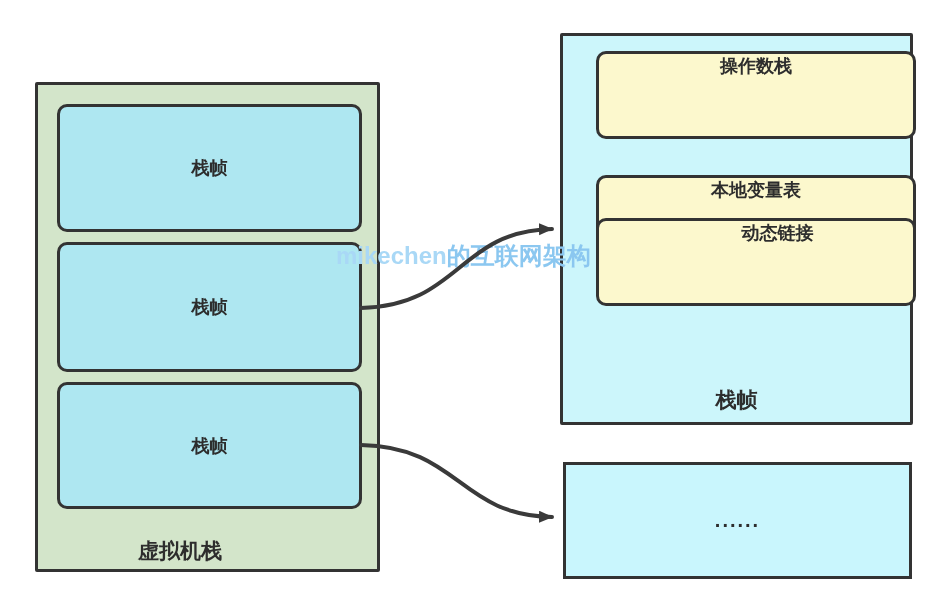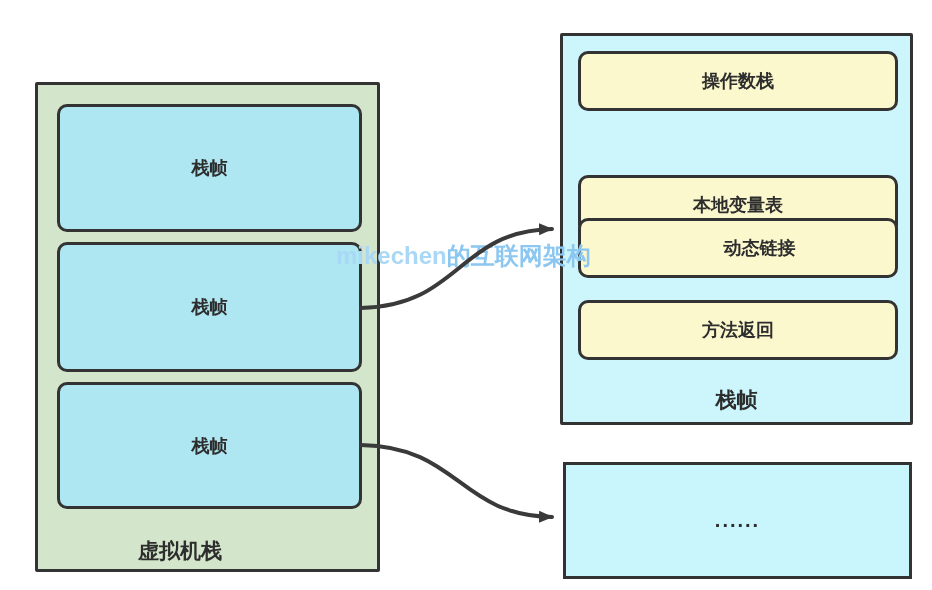--- a/index.html
+++ b/index.html
@@ -63,27 +63,27 @@
   .frame-detail-label {
     position: absolute;
     left: 560px; top: 386px;
     width: 353px;
     text-align: center;
     font-size: 21px;
     font-weight: bold;
     color: #2d2d2d;
   }
   .detail-item {
-    left: 578px;
+    left: 596px;
     width: 320px;
-    height: 60px;
+    height: 88px;
     background: #fcf8cd;
     border-radius: 10px;
     display: flex;
-    align-items: center;
+    align-items: flex-start;
     justify-content: center;
     font-size: 18px;
     font-weight: bold;
     color: #2d2d2d;
   }
   .item-1 { top: 51px; }
   .item-2 { top: 135px; margin-top: 40px; }
   .item-3 { top: 218px; padding-left: 43px; }
   .item-4 { top: 300px; }
 
@@ -146,23 +146,20 @@
 
   <div class="box detail-item item-1">
     <span>操作数栈</span>
   </div>
   <div class="box detail-item item-2">
     <span>本地变量表</span>
   </div>
   <div class="box detail-item item-3">
     <span>动态链接</span>
   </div>
-  <div class="box detail-item item-4">
-    <span>方法返回</span>
-  </div>
 
   <div class="frame-detail-label">栈帧</div>
 
   <div class="box more-box">
     <span>......</span>
   </div>
 
   <div class="watermark">
     <span class="wm-latin">mikechen</span><span class="wm-cjk">的互联网架构</span>
   </div>

